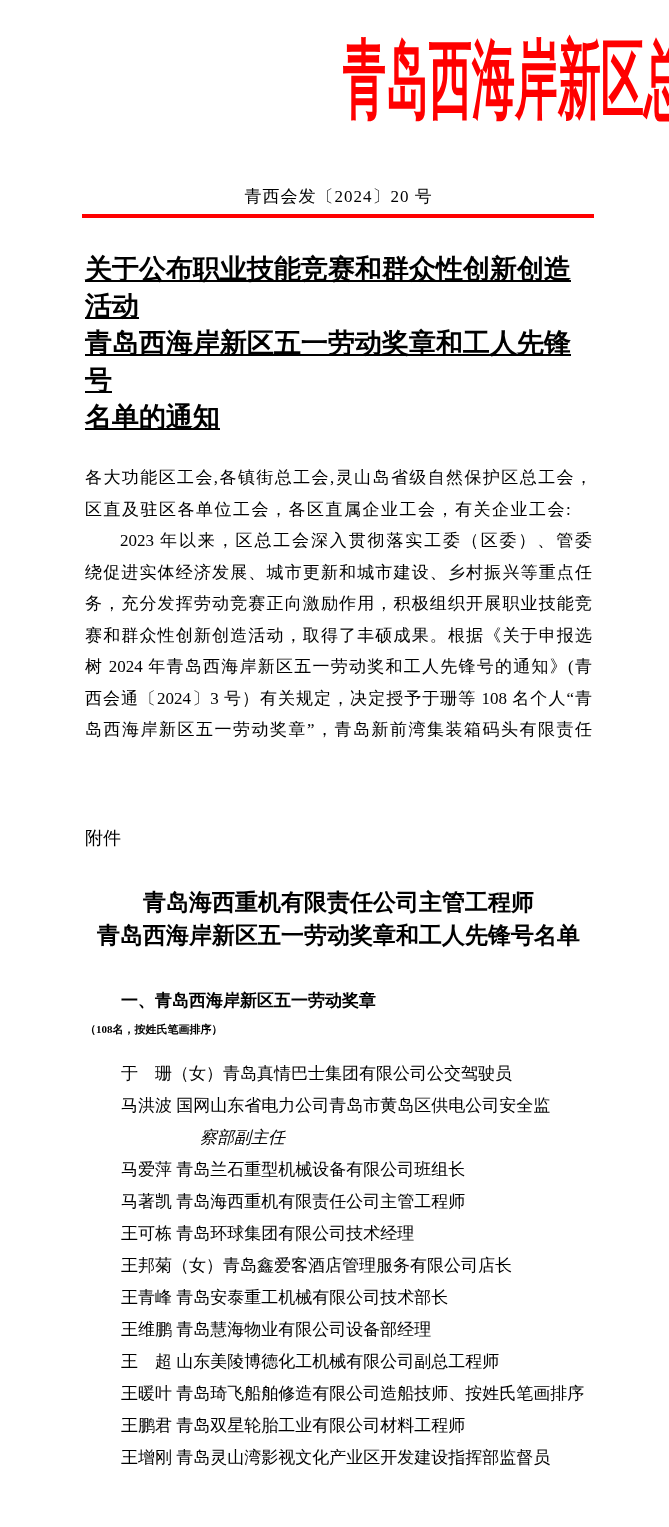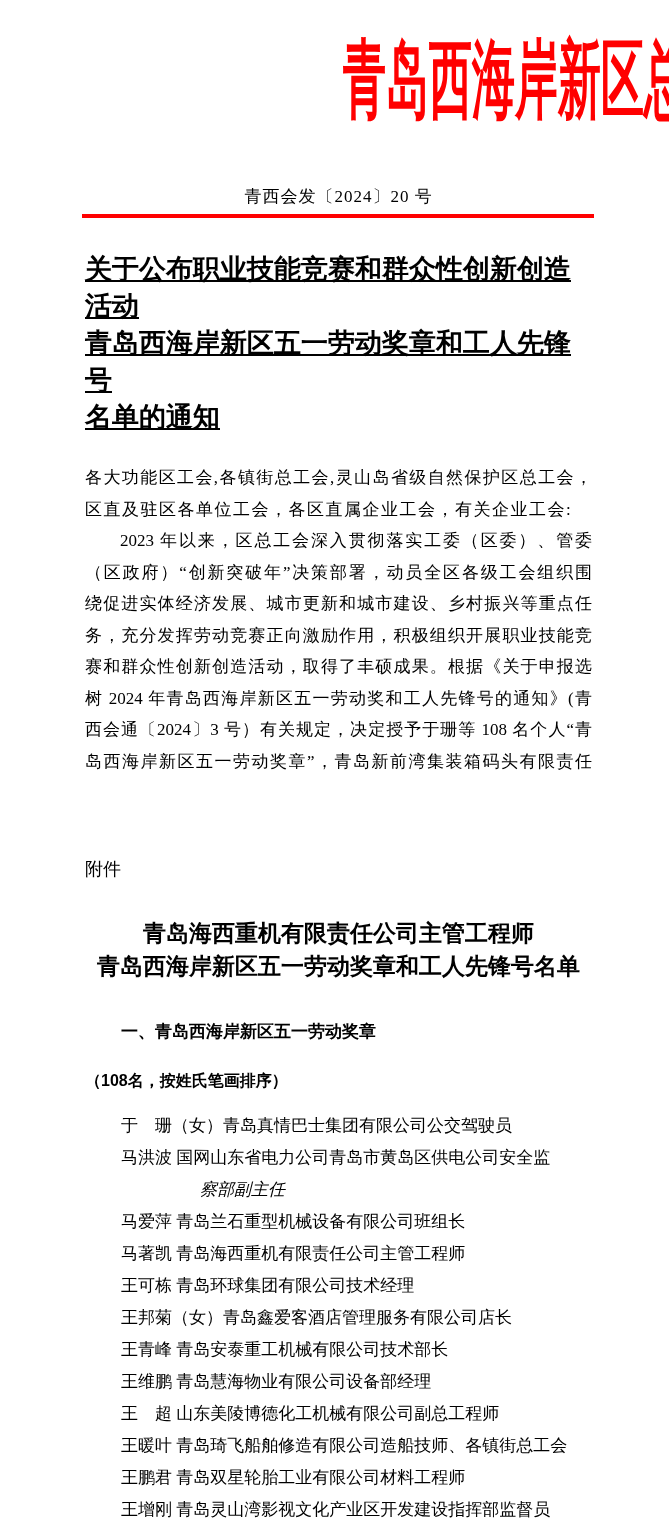--- a/index.html
+++ b/index.html
@@ -31,22 +31,22 @@
   .body-line.plain{text-align-last:left;letter-spacing:1.5px;}
   .body-line.ind{padding-left:35px;}
   
   .attach-label{margin-top:80px;font-family:"Liberation Sans", sans-serif;font-size:18px;line-height:24px;}
   .attach-title{margin-top:36px;text-align:center;font-weight:bold;font-size:23px;line-height:33px;}
   .section-heading{
     margin-top:38px;padding-left:36px;
     font-family:"Liberation Sans", sans-serif;font-weight:bold;font-size:17px;line-height:22px;
   }
   .section-note{
-    margin-top:27px;
-    font-family:Liberation Sans, sans-serif;font-weight:bold;font-size:16px;line-height:22px;
+    margin-top:6px;
+    font-family:Liberation Serif, serif;font-weight:bold;font-size:11px;line-height:22px;
   }
   
   .award-list{margin-top:18px;font-size:17px;line-height:32px;}
   .award-line{padding-left:36px;white-space:nowrap;}
   .award-line.indent2{padding-left:115px;font-style:italic;}
 </style>
 </head>
 <body>
 
 <div class="page">
@@ -72,21 +72,20 @@
 
       <div class="body-line">各大功能区工会,各镇街总工会,灵山岛省级自然保护区总工会，</div>
 
       <div class="body-line plain">区直及驻区各单位工会，各区直属企业工会，有关企业工会:</div>
     </div>
 
   <div class="body-block">
 
       <div class="body-line ind">2023 年以来，区总工会深入贯彻落实工委（区委）、管委</div>
 
-      <div class="body-line">（区政府）“创新突破年”决策部署，动员全区各级工会组织围</div>
 
       <div class="body-line">绕促进实体经济发展、城市更新和城市建设、乡村振兴等重点任</div>
 
       <div class="body-line">务，充分发挥劳动竞赛正向激励作用，积极组织开展职业技能竞</div>
 
       <div class="body-line">赛和群众性创新创造活动，取得了丰硕成果。根据《关于申报选</div>
 
       <div class="body-line">树 2024 年青岛西海岸新区五一劳动奖和工人先锋号的通知》(青</div>
 
       <div class="body-line">西会通〔2024〕3 号）有关规定，决定授予于珊等 108 名个人“青</div>
@@ -124,20 +123,20 @@
       <div class="award-line">王邦菊（女）青岛鑫爱客酒店管理服务有限公司店长</div>
 
 
       <div class="award-line">王青峰 青岛安泰重工机械有限公司技术部长</div>
 
 
       <div class="award-line">王维鹏 青岛慧海物业有限公司设备部经理</div>
 
       <div class="award-line">王　超 山东美陵博德化工机械有限公司副总工程师</div>
 
-      <div class="award-line">王暖叶 青岛琦飞船舶修造有限公司造船技师、各镇街总工会</div>
+      <div class="award-line">王暖叶 青岛琦飞船舶修造有限公司造船技师、按姓氏笔画排序</div>
 
       <div class="award-line">王鹏君 青岛双星轮胎工业有限公司材料工程师</div>
 
       <div class="award-line">王增刚 青岛灵山湾影视文化产业区开发建设指挥部监督员</div>
     </div>
 
 </div>
 
 </body></html>

